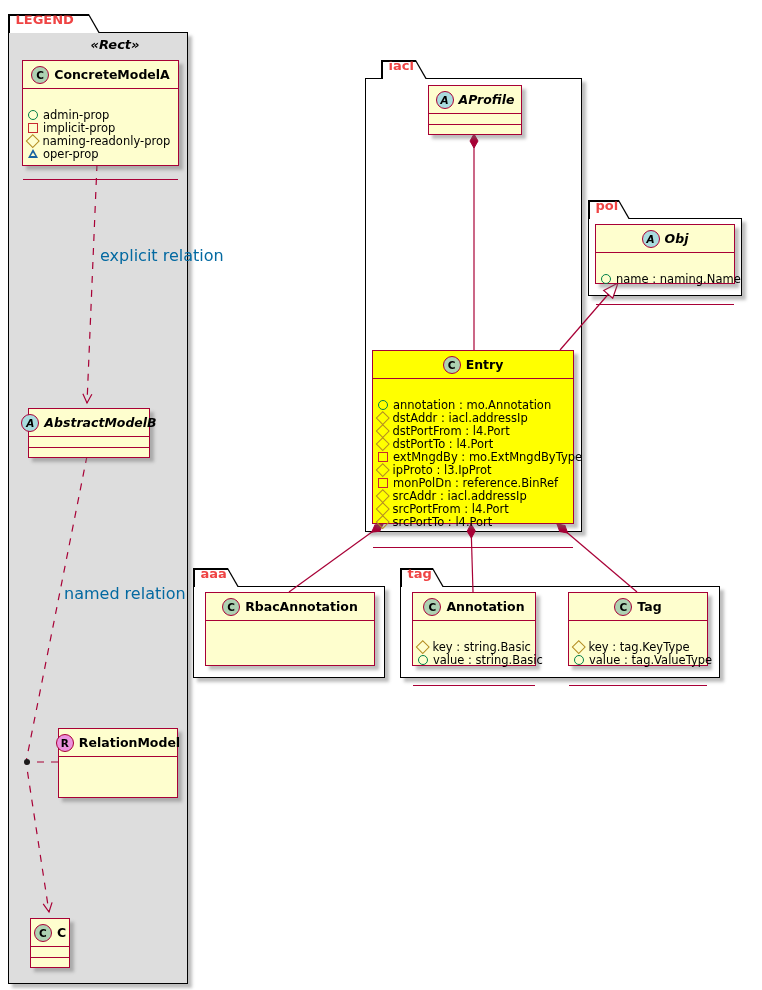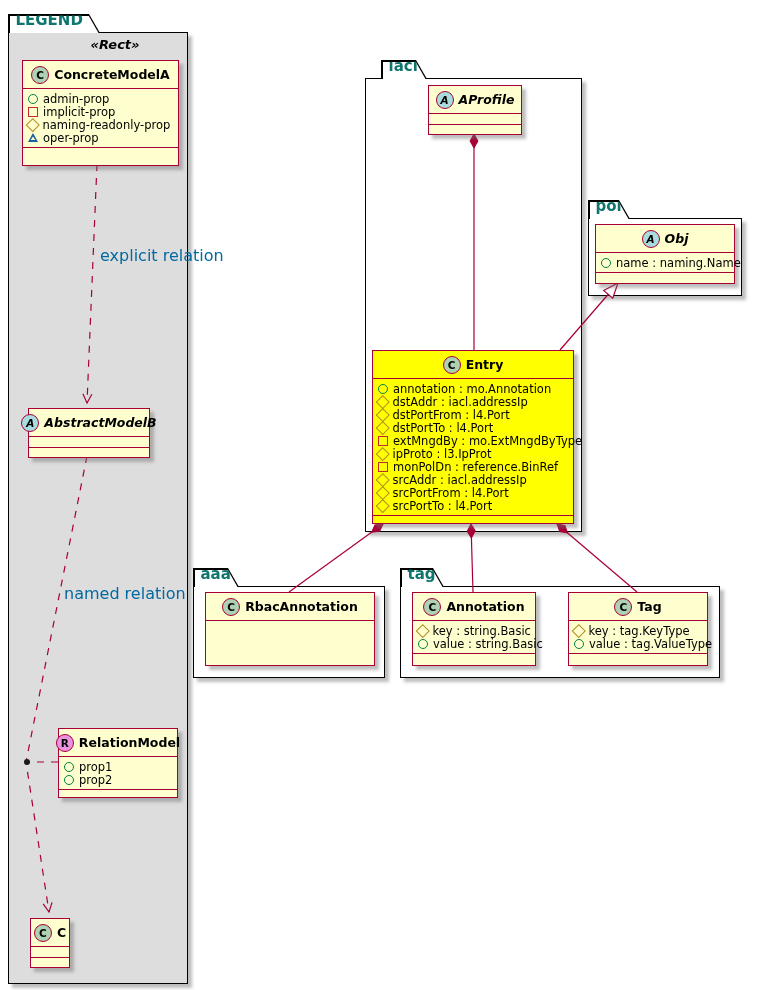--- a/index.html
+++ b/index.html
@@ -1,33 +1,33 @@
 <!DOCTYPE html>
 <html><head>
 <meta charset="utf-8">
 <style>
   html,body{margin:0;padding:0}
   body{width:762px;height:990px;background:#FFFFFF;font-family:"DejaVu Sans","Liberation Sans",sans-serif;position:relative}
   #canvas{position:relative;width:762px;height:990px;background:#FFFFFF;overflow:hidden}
   .pkg-body{position:absolute;border:1.5px solid #000;background:#FFFFFF;box-shadow:4px 4px 3px rgba(110,110,110,.45);z-index:1}
   .pkg-body.gray{background:#DDDDDD}
   .pkg-tab{position:absolute;z-index:2;background:#000;clip-path:polygon(0 0,calc(100% - 11px) 0,100% 100%,0 100%);height:19px}
-  .pkg-tab .tab-in{position:absolute;left:1.5px;top:1.5px;right:1.5px;bottom:0;background:#FFFFFF;clip-path:polygon(0 0,calc(100% - 10px) 0,100% 100%,0 100%);display:flex;align-items:center;padding:0 12px 9px 6px;font-size:15px;font-weight:bold;color:#0f766e}
+  .pkg-tab .tab-in{position:absolute;left:1.5px;top:1.5px;right:1.5px;bottom:0;background:#FFFFFF;clip-path:polygon(0 0,calc(100% - 10px) 0,100% 100%,0 100%);display:flex;align-items:center;padding:0 12px 9px 6px;font-size:13px;font-weight:bold;color:#ef4444}
   svg.wires{position:absolute;left:0;top:0;z-index:3;pointer-events:none}
   .cls{position:absolute;display:flex;flex-direction:column;border:1.5px solid #A80036;background:#FEFECE;box-shadow:4px 4px 3px rgba(110,110,110,.45);z-index:4}
   .cls.hl{background:#FFFF00}
   .cls-title{flex:0 0 auto;height:27px;display:flex;align-items:center;justify-content:center;gap:5px;font-size:12.5px;font-weight:bold;padding:0 4px;white-space:nowrap;color:#000}
   .spot{flex:0 0 auto;width:16px;height:16px;border-radius:50%;border:1px solid #A80036;display:flex;align-items:center;justify-content:center;font-size:10.5px;font-weight:bold;color:#000}
   .spot.c{background:#ADD1B2}
   .spot.a{background:#A9DCDF}
   .spot.r{background:#EB93DF}
   .abstract .cls-name{font-style:italic}
   .abstract .spot{font-style:italic}
   .sec{border-top:1.5px solid #A80036}
-  .sec.attrs{flex:0 0 auto;padding:3px 5px}
+  .sec.attrs{flex:0 0 auto;padding:19px 5px}
   .sec.empty{flex:1 1 auto;min-height:6px}
   .row{display:flex;align-items:center;gap:5px;height:13px;font-size:11.5px;white-space:nowrap;color:#000}
   .pm{position:relative;flex:0 0 auto;display:inline-block;width:9px;height:9px}
   .pm[data-icon="circle"]{border:1.4px solid #038048;border-radius:50%;width:8px;height:8px}
   .pm[data-icon="square"]{border:1.4px solid #C82930;width:8px;height:8px}
   .pm[data-icon="diamond"]{border:1.4px solid #B38D22;width:7.5px;height:7.5px;transform:rotate(45deg)}
   .pm[data-icon="triangle"]{width:10px;height:9px;background:#1963A0;clip-path:polygon(50% 0,0 100%,100% 100%)}
   .pm[data-icon="triangle"]::after{content:"";position:absolute;left:2.4px;right:2.4px;top:3.4px;bottom:1.6px;background:#FEFECE;clip-path:polygon(50% 0,0 100%,100% 100%)}
   .lbl{position:absolute;z-index:5;font-size:16px;color:#0369a1;white-space:nowrap}
   .stereo{position:absolute;z-index:5;font-size:13px;font-style:italic;font-weight:600;color:#000;text-align:center}
@@ -119,30 +119,20 @@
     </div>
     <div class="sec empty"></div>
     <div class="sec empty"></div>
   </div>
 
   <div class="cls" style="left:58px;top:728px;width:118px;height:68px">
     <div class="cls-title">
       <span class="spot r">R</span>
       <span class="cls-name">RelationModel</span>
     </div>
-    <div class="sec attrs">
-      <div class="row">
-        <span class="pm" data-icon="circle"></span>
-        <span>prop1</span>
-      </div>
-      <div class="row">
-        <span class="pm" data-icon="circle"></span>
-        <span>prop2</span>
-      </div>
-    </div>
     <div class="sec empty"></div>
   </div>
 
   <div class="cls" style="left:30px;top:918px;width:38px;height:48px">
     <div class="cls-title">
       <span class="spot c">C</span>
       <span class="cls-name">C</span>
     </div>
     <div class="sec empty"></div>
     <div class="sec empty"></div>

